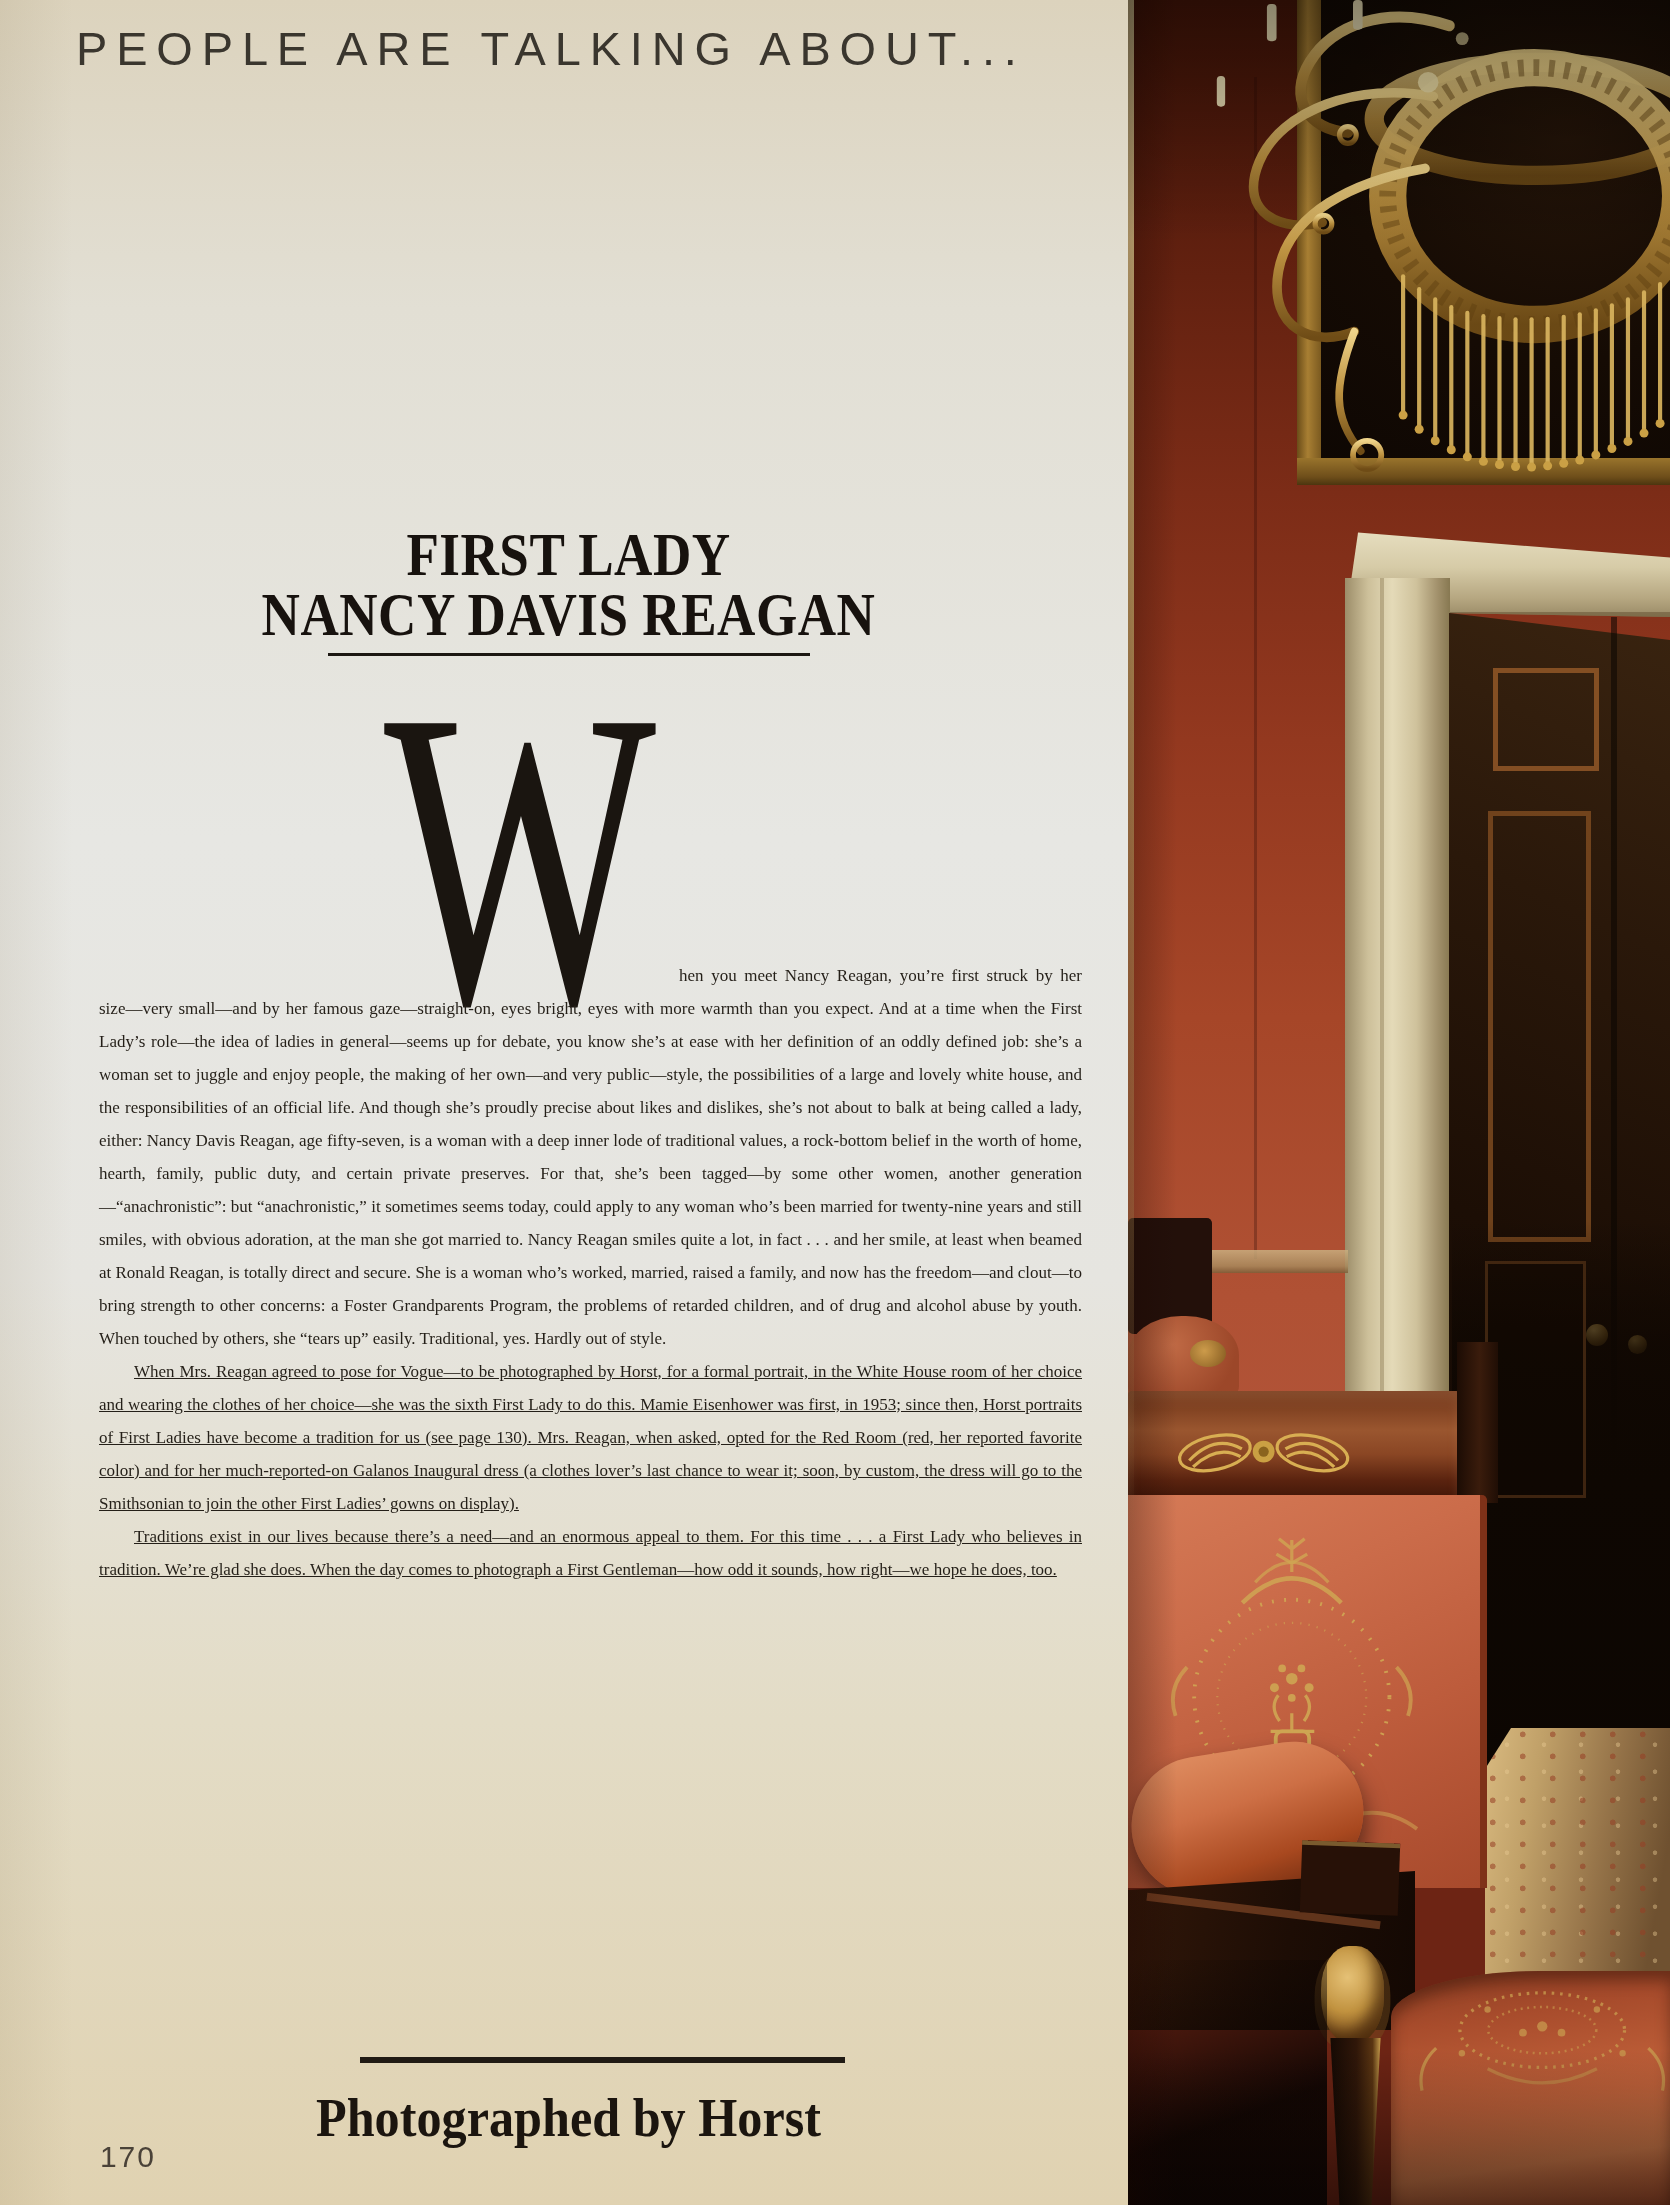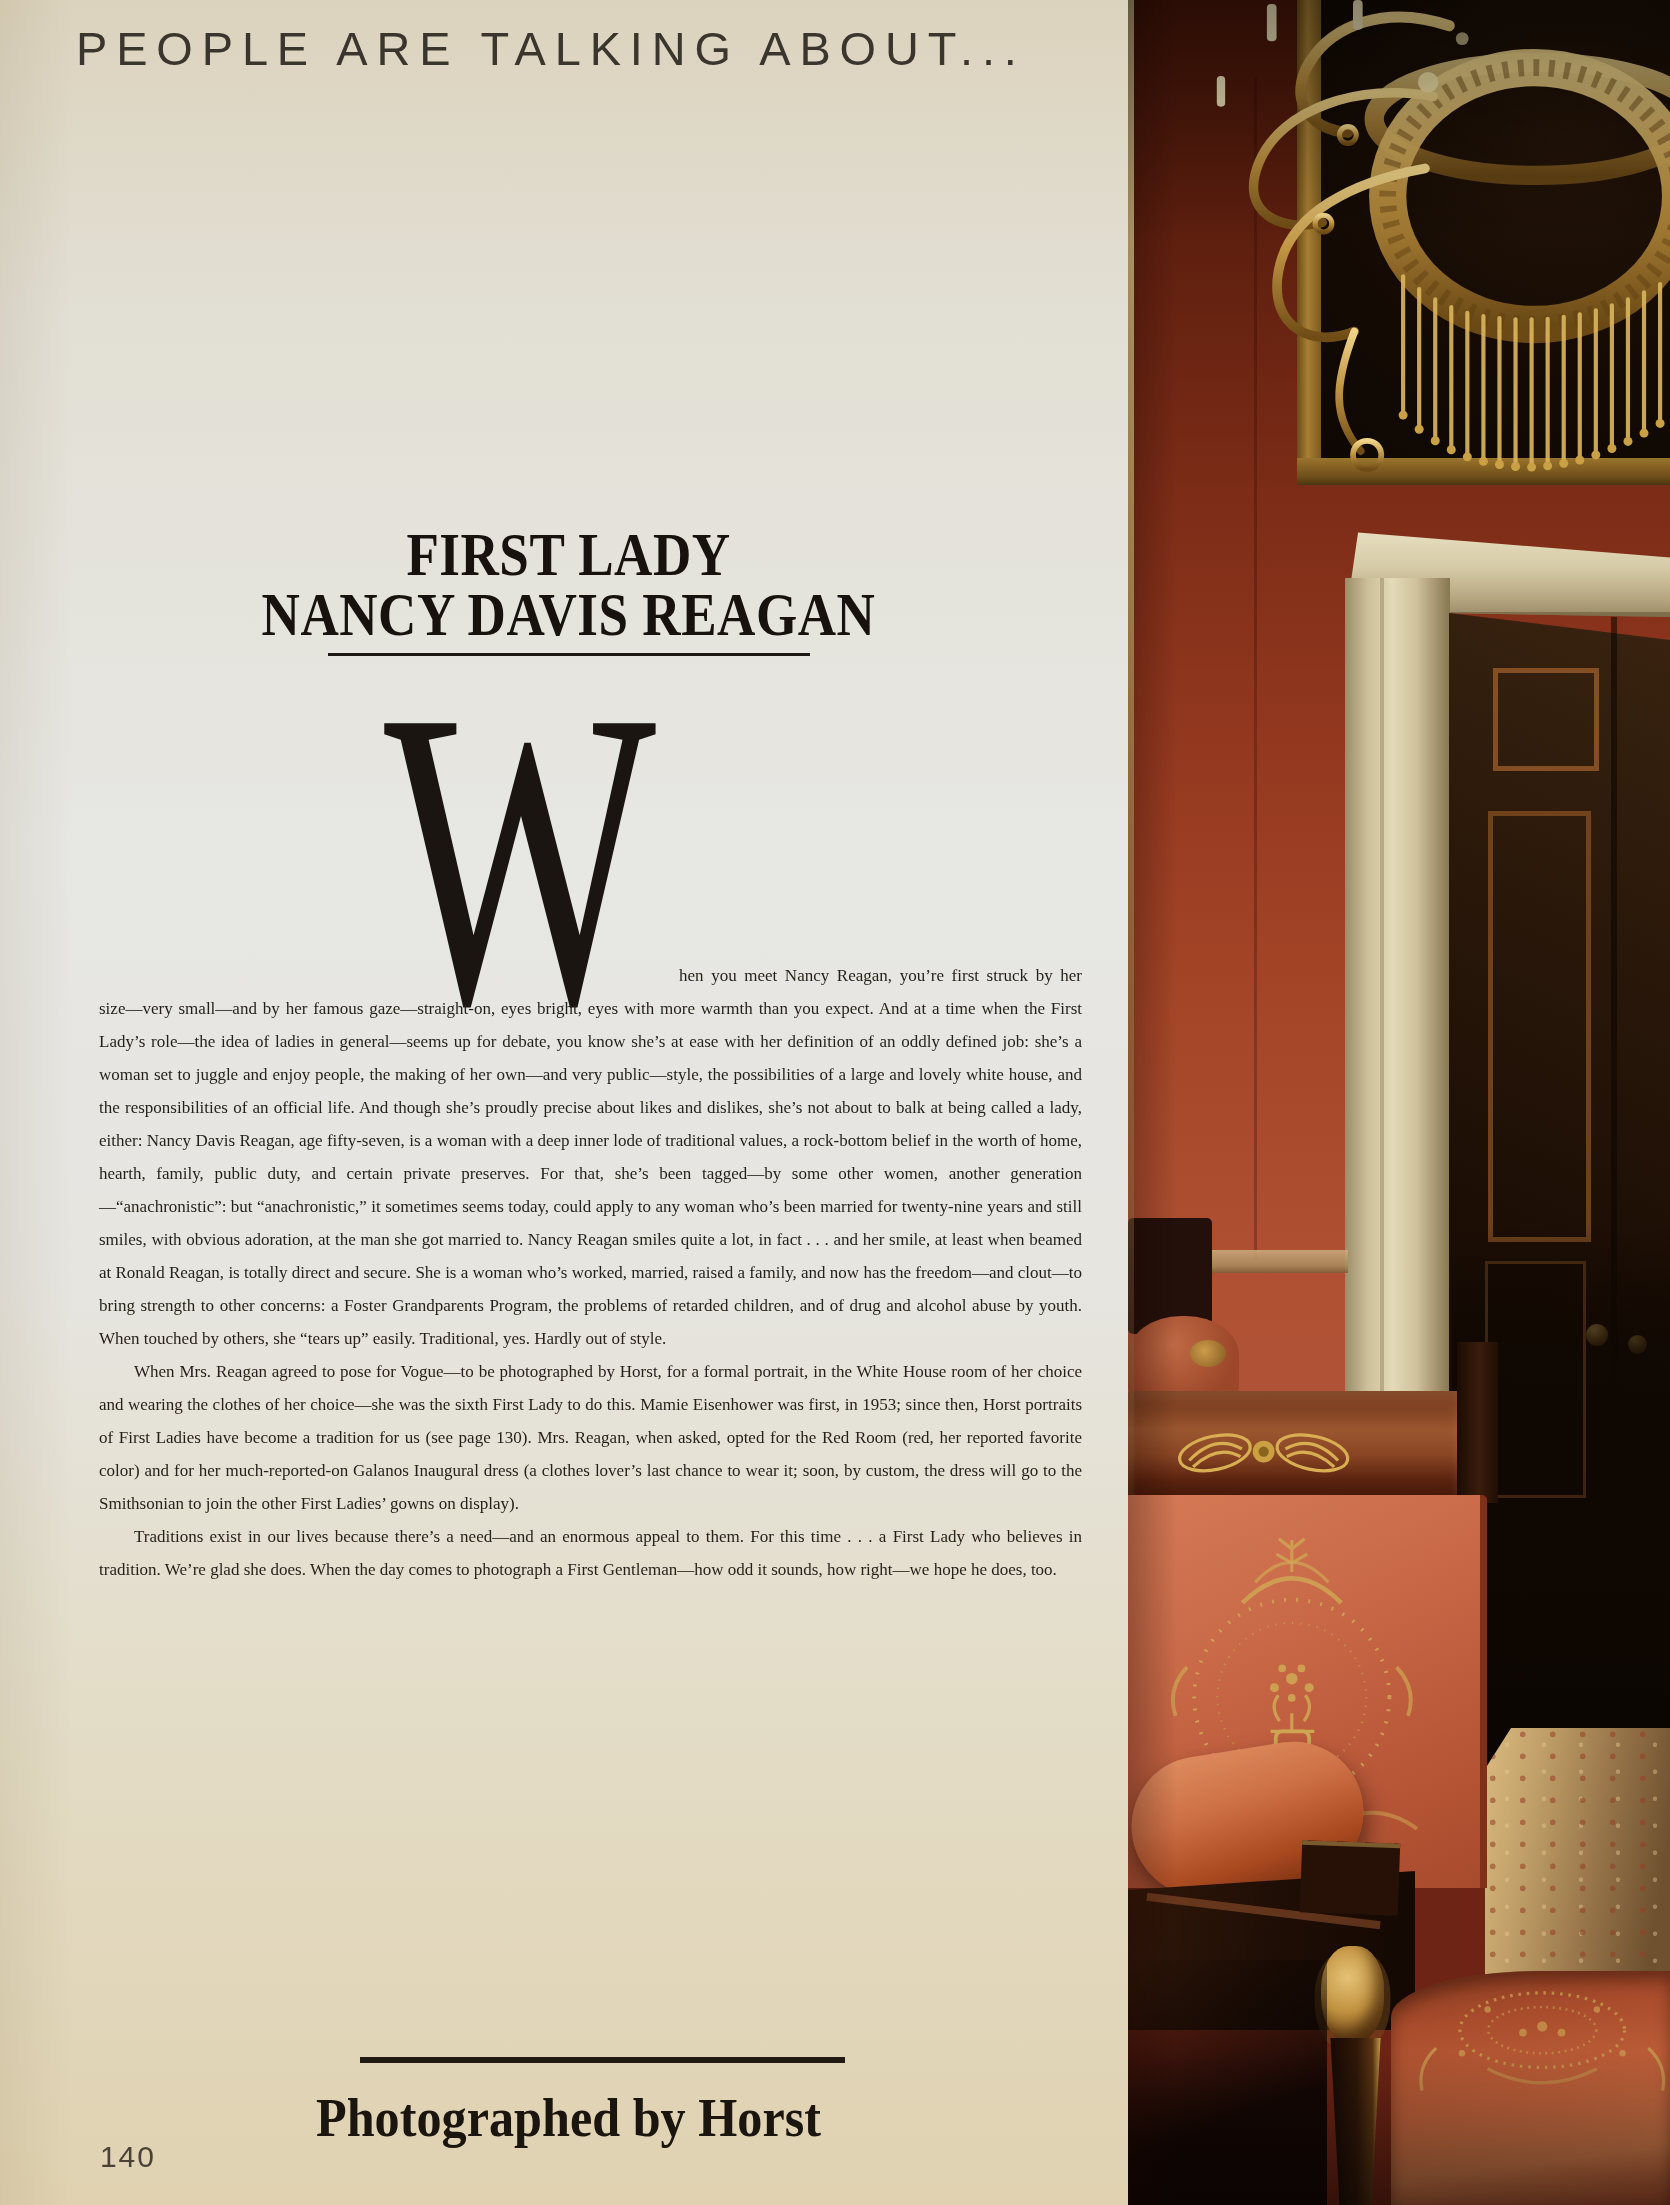--- a/index.html
+++ b/index.html
@@ -31,21 +31,21 @@
     position:absolute;left:384px;top:646px;
     font-size:424px;line-height:1;font-weight:normal;color:#1a1510;
     transform:scaleX(0.68);transform-origin:left top;letter-spacing:0;
   }
   .bodycopy{
     position:absolute;left:99px;top:959px;width:983px;
     font-size:17px;line-height:33px;color:#241f18;text-align:justify;
   }
   .bodycopy p{margin:0;}
   .p-first{text-indent:580px;}
-  .p-indent{text-indent:35px;}
+  .p-indent{text-indent:35px;text-decoration:underline;}
   .rule2{position:absolute;left:360px;top:2057px;width:485px;height:5.8px;background:#211b14;}
   .credit{
     position:absolute;left:77px;top:2087px;width:983px;text-align:center;
     font-weight:bold;font-size:54px;color:#1b150f;letter-spacing:0;
     transform:scaleX(0.93);transform-origin:50% 50%;white-space:nowrap;
   }
   .pagenum{
     position:absolute;left:100px;top:2140px;
     font-family:"Liberation Sans", sans-serif;font-size:30px;color:#4a4238;letter-spacing:1.9px;
   }
@@ -171,21 +171,21 @@
     <div class="dropcap">W</div>
 
     <div class="bodycopy">
       <p class="p-first">hen you meet Nancy Reagan, you’re first struck by her size—very small—and by her famous gaze—straight-on, eyes bright, eyes with more warmth than you expect. And at a time when the First Lady’s role—the idea of ladies in general—seems up for debate, you know she’s at ease with her definition of an oddly defined job: she’s a woman set to juggle and enjoy people, the making of her own—and very public—style, the possibilities of a large and lovely white house, and the responsibilities of an official life. And though she’s proudly precise about likes and dislikes, she’s not about to balk at being called a lady, either: Nancy Davis Reagan, age fifty-seven, is a woman with a deep inner lode of traditional values, a rock-bottom belief in the worth of home, hearth, family, public duty, and certain private preserves. For that, she’s been tagged—by some other women, another generation—“anachronistic”: but “anachronistic,” it sometimes seems today, could apply to any woman who’s been married for twenty-nine years and still smiles, with obvious adoration, at the man she got married to. Nancy Reagan smiles quite a lot, in fact . . . and her smile, at least when beamed at Ronald Reagan, is totally direct and secure. She is a woman who’s worked, married, raised a family, and now has the freedom—and clout—to bring strength to other concerns: a Foster Grandparents Program, the problems of retarded children, and of drug and alcohol abuse by youth. When touched by others, she “tears up” easily. Traditional, yes. Hardly out of style.</p>
       <p class="p-indent">When Mrs. Reagan agreed to pose for Vogue—to be photographed by Horst, for a formal portrait, in the White House room of her choice and wearing the clothes of her choice—she was the sixth First Lady to do this. Mamie Eisenhower was first, in 1953; since then, Horst portraits of First Ladies have become a tradition for us (see page 130). Mrs. Reagan, when asked, opted for the Red Room (red, her reported favorite color) and for her much-reported-on Galanos Inaugural dress (a clothes lover’s last chance to wear it; soon, by custom, the dress will go to the Smithsonian to join the other First Ladies’ gowns on display).</p>
       <p class="p-indent">Traditions exist in our lives because there’s a need—and an enormous appeal to them. For this time . . . a First Lady who believes in tradition. We’re glad she does. When the day comes to photograph a First Gentleman—how odd it sounds, how right—we hope he does, too.</p>
     </div>
 
     <div class="rule2"></div>
     <div class="credit">Photographed by Horst</div>
-    <div class="pagenum">140</div>
+    <div class="pagenum">170</div>
   </div>
 
   <div class="photo">
     <div class="wall"></div>
     <div class="wall-seam"></div>
 
     <div class="mirror-interior"></div>
     <div class="mirror-frame-left"></div>
     <div class="mirror-frame-bottom"></div>
 

